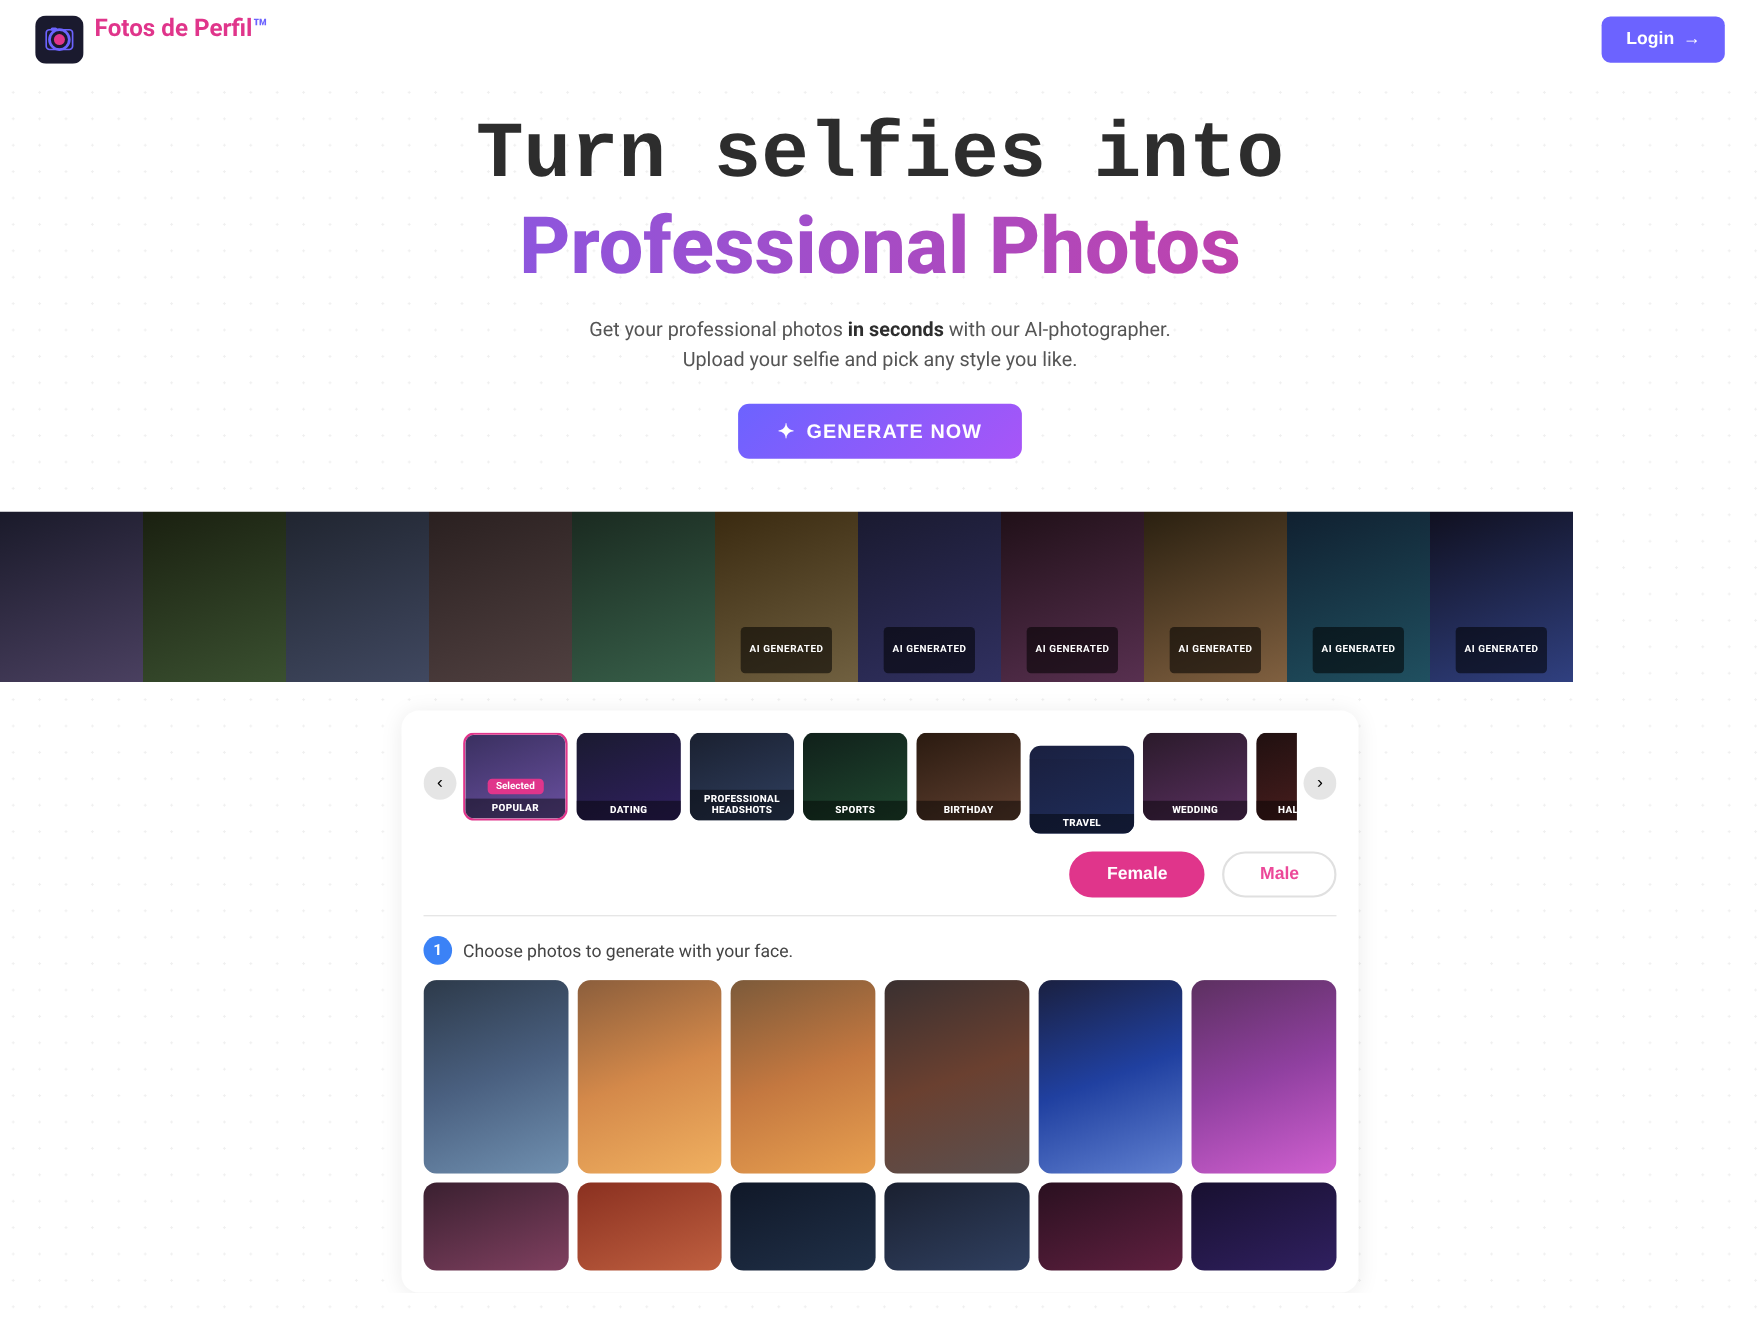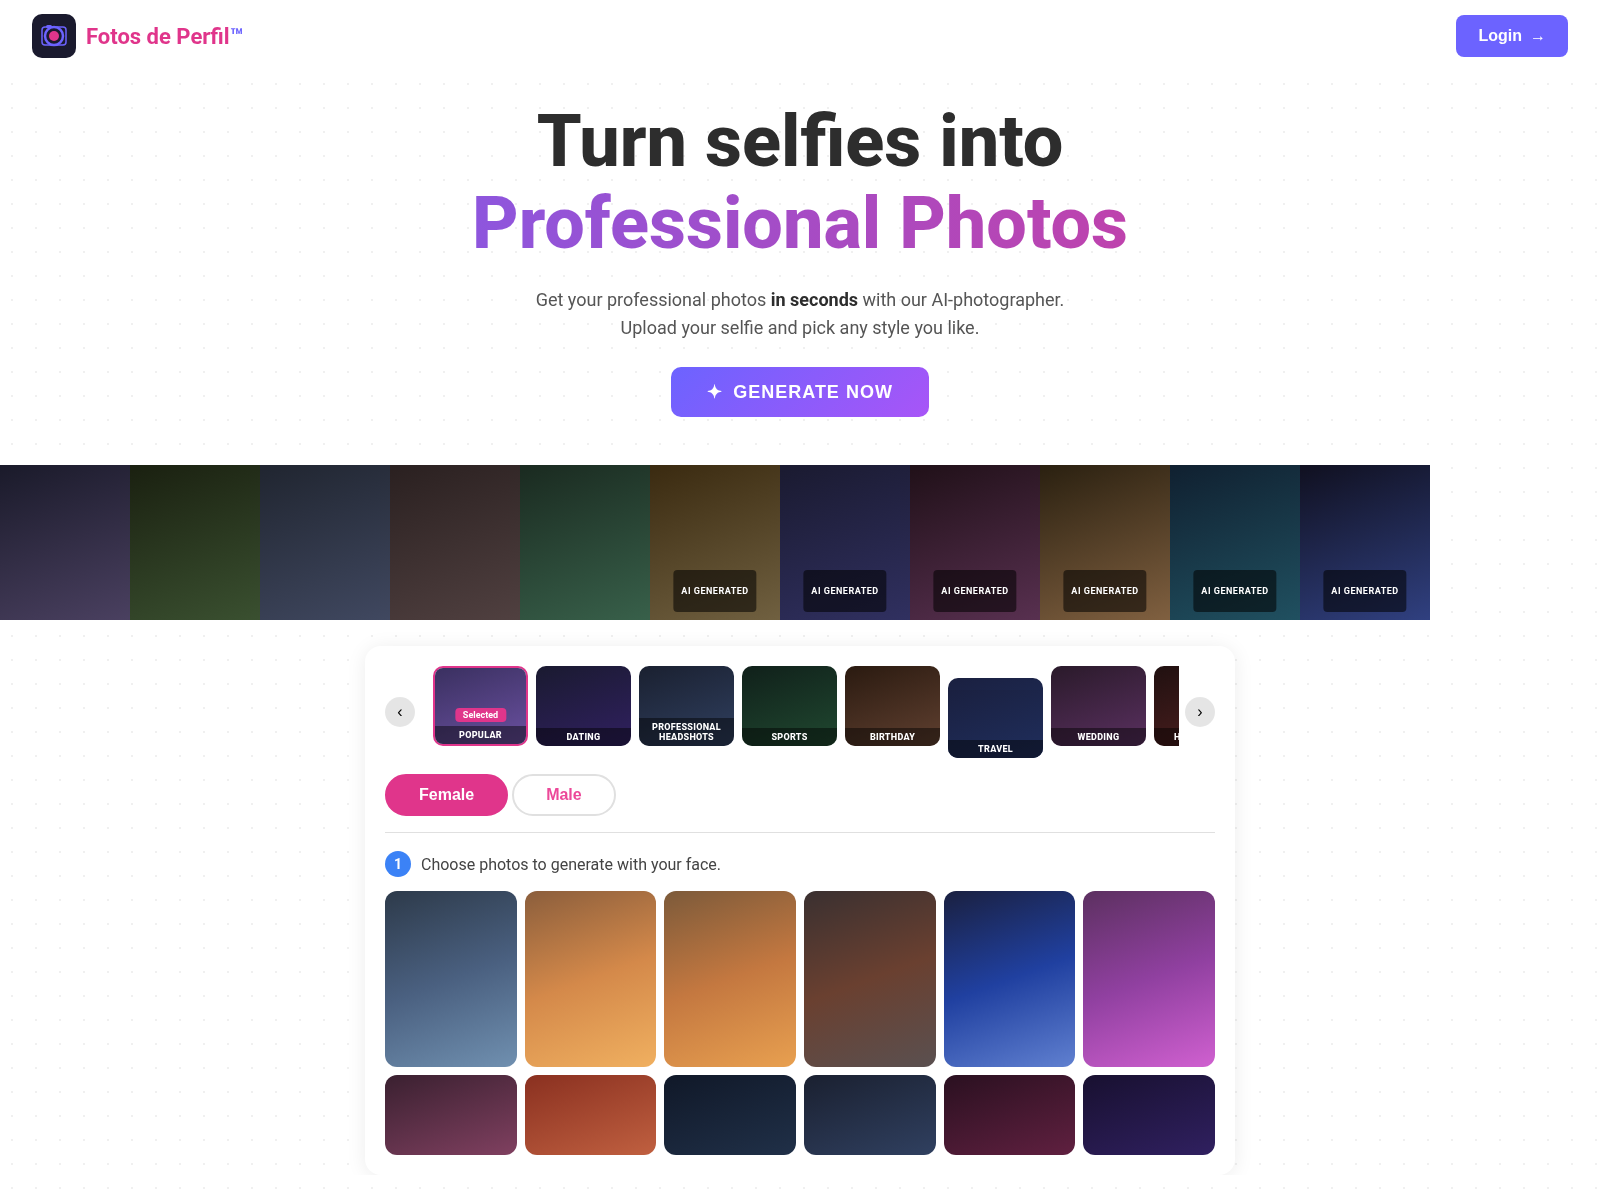--- a/index.html
+++ b/index.html
@@ -28,21 +28,21 @@
       z-index: 10;
       display: flex;
       align-items: center;
       justify-content: space-between;
       padding: 14px 32px;
       background: #fff;
     }
 
     .nav-logo {
       display: flex;
-      align-items: center;
+      align-items: flex-start;
       gap: 10px;
     }
 
     .nav-logo-icon {
       width: 44px;
       height: 44px;
     }
 
     .nav-logo-text {
       font-size: 22px;
@@ -72,20 +72,21 @@
       z-index: 1;
       text-align: center;
       padding: 30px 20px 20px;
     }
 
     .hero-title-line1 {
       font-size: 72px;
       font-weight: 800;
       color: #2d2d2d;
       line-height: 1.1;
+      font-family: Liberation Mono, monospace;
     }
 
     .hero-title-line2 {
       font-size: 72px;
       font-weight: 800;
       background: linear-gradient(90deg, #6c63ff 0%, #e0358b 100%);
       -webkit-background-clip: text;
       -webkit-text-fill-color: transparent;
       background-clip: text;
       line-height: 1.2;
@@ -248,22 +249,22 @@
       color: #fff;
       font-size: 9px;
       font-weight: 700;
       padding: 2px 8px;
       border-radius: 4px;
     }
 
     
     .gender-toggle {
       display: flex;
-      justify-content: flex-start;
-      gap: 4px;
+      justify-content: flex-end;
+      gap: 16px;
       margin-top: 16px;
     }
 
     .gender-btn {
       padding: 10px 32px;
       border-radius: 24px;
       font-size: 16px;
       font-weight: 600;
       cursor: pointer;
       border: 2px solid #e0e0e0;
@@ -386,21 +387,20 @@
     
     .section-divider {
       width: 100%;
       height: 1px;
       background: #e0e0e0;
       margin: 16px 0;
     }
 
     .cat-item.selected {
       border: 2px solid #e0358b;
-      margin-left: 12px;
     }
   </style>
 </head>
 <body>
 
 <nav>
   <div class="nav-logo">
 
     <svg class="nav-logo-icon" viewBox="0 0 44 44" xmlns="http://www.w3.org/2000/svg">
       <rect width="44" height="44" rx="10" fill="#1a1a2e"></rect>

